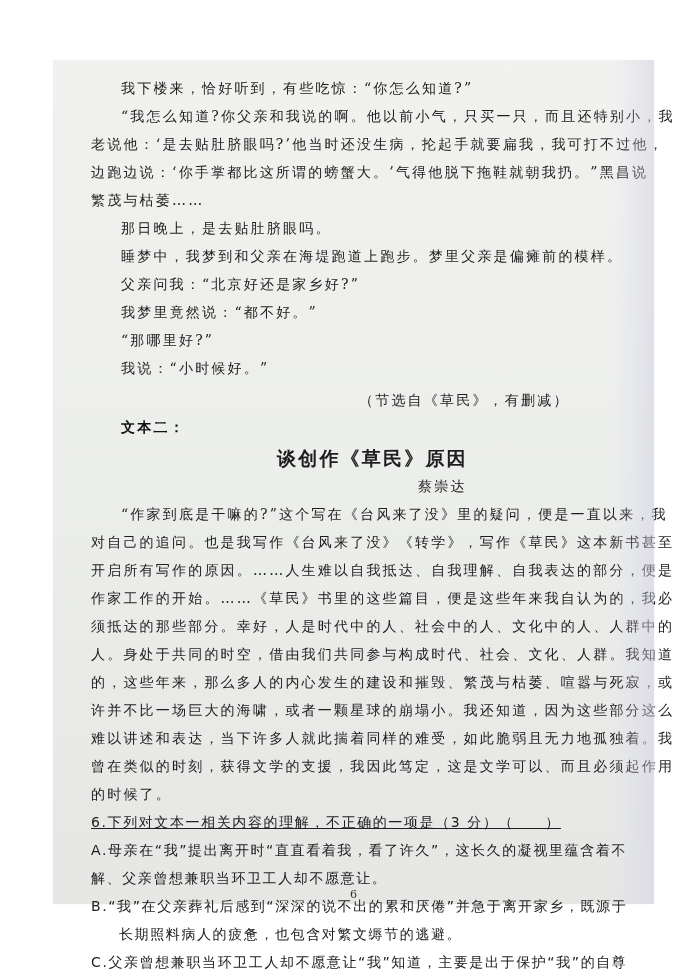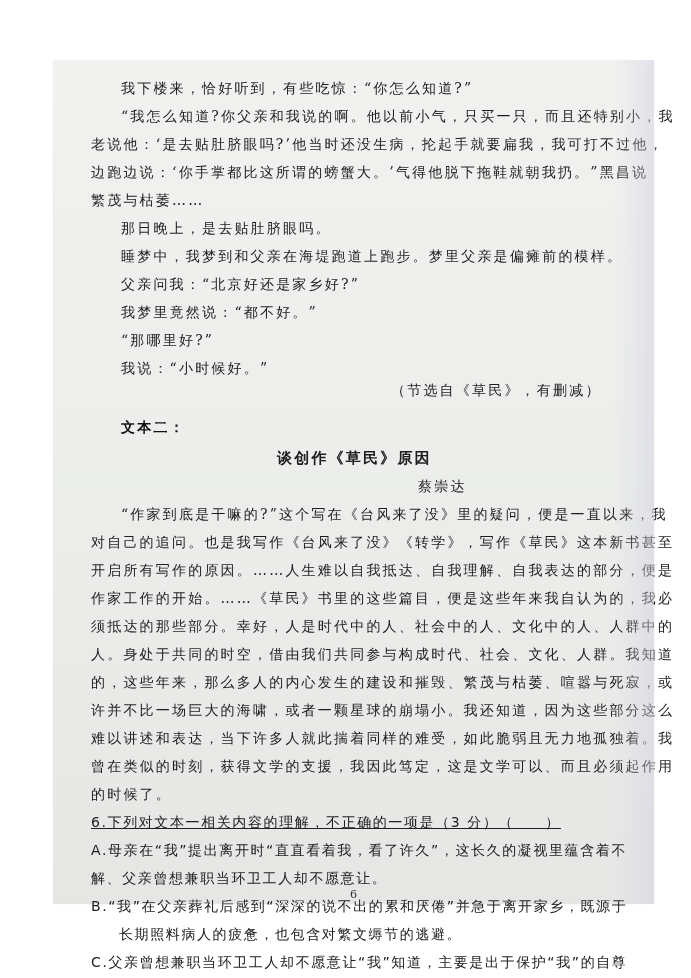--- a/index.html
+++ b/index.html
@@ -15,42 +15,42 @@
     }
     .page::after {
       content: ""; position: absolute; right: 0; top: 0; width: 40px; height: 100%;
       background: linear-gradient(90deg, rgba(220,220,235,0) 0%, rgba(210,210,228,0.5) 100%);
     }
     .text { position: absolute; left: 38px; right: 20px; color: #1d1d1d; font-size: 14px; letter-spacing: 2.2px; }
     .line { position: absolute; left: 0; white-space: nowrap; height: 20px; line-height: 20px; }
     .indent { left: 30px; }
     .bold { font-weight: bold; font-family: Liberation Serif, serif; color: #111; }
     .source { left: 268px; }
-    .title { left: 186px; font-size: 15px; font-weight: bold; font-family: "DejaVu Sans", "Liberation Sans", sans-serif; }
+    .title { left: 186px; font-size: 19px; font-weight: bold; font-family: "DejaVu Sans", "Liberation Sans", sans-serif; }
     .author { left: 327px; }
     .q { font-family: "DejaVu Sans", "Liberation Sans", sans-serif; letter-spacing: 1.6px; color: #202020; }
     .pagenum { position: absolute; left: 0; right: 0; top: 888px; text-align: center; font-size: 11px; color: #333; }
   </style>
 </head>
 <body>
 
 <div class="page">
   <div class="text" style="top:0;">
     <div class="line indent" style="top:18px;">我下楼来，恰好听到，有些吃惊：“你怎么知道?”</div>
     <div class="line indent" style="top:46px;">“我怎么知道?你父亲和我说的啊。他以前小气，只买一只，而且还特别小，我</div>
     <div class="line" style="top:74px;">老说他：‘是去贴肚脐眼吗?’他当时还没生病，抡起手就要扁我，我可打不过他，</div>
     <div class="line" style="top:102px;">边跑边说：‘你手掌都比这所谓的螃蟹大。’气得他脱下拖鞋就朝我扔。”黑昌说</div>
     <div class="line" style="top:130px;">繁茂与枯萎……</div>
     <div class="line indent" style="top:158px;">那日晚上，是去贴肚脐眼吗。</div>
     <div class="line indent" style="top:186px;">睡梦中，我梦到和父亲在海堤跑道上跑步。梦里父亲是偏瘫前的模样。</div>
     <div class="line indent" style="top:214px;">父亲问我：“北京好还是家乡好?”</div>
     <div class="line indent" style="top:242px;">我梦里竟然说：“都不好。”</div>
     <div class="line indent" style="top:270px;">“那哪里好?”</div>
     <div class="line indent" style="top:298px;">我说：“小时候好。”</div>
-    <div class="line source" style="top:320px;margin-left:32px;">（节选自《草民》，有删减）</div>
+    <div class="line source" style="top:330px;">（节选自《草民》，有删减）</div>
 
     <div class="line indent bold" style="top:358px;">文本二：</div>
     <div class="line title" style="top:388px;">谈创作《草民》原因</div>
     <div class="line author" style="top:416px;">蔡崇达</div>
 
     <div class="line indent" style="top:444px;">“作家到底是干嘛的?”这个写在《台风来了没》里的疑问，便是一直以来，我</div>
     <div class="line" style="top:472px;">对自己的追问。也是我写作《台风来了没》《转学》，写作《草民》这本新书甚至</div>
     <div class="line" style="top:500px;">开启所有写作的原因。……人生难以自我抵达、自我理解、自我表达的部分，便是</div>
     <div class="line" style="top:528px;">作家工作的开始。……《草民》书里的这些篇目，便是这些年来我自认为的，我必</div>
     <div class="line" style="top:556px;">须抵达的那些部分。幸好，人是时代中的人、社会中的人、文化中的人、人群中的</div>

